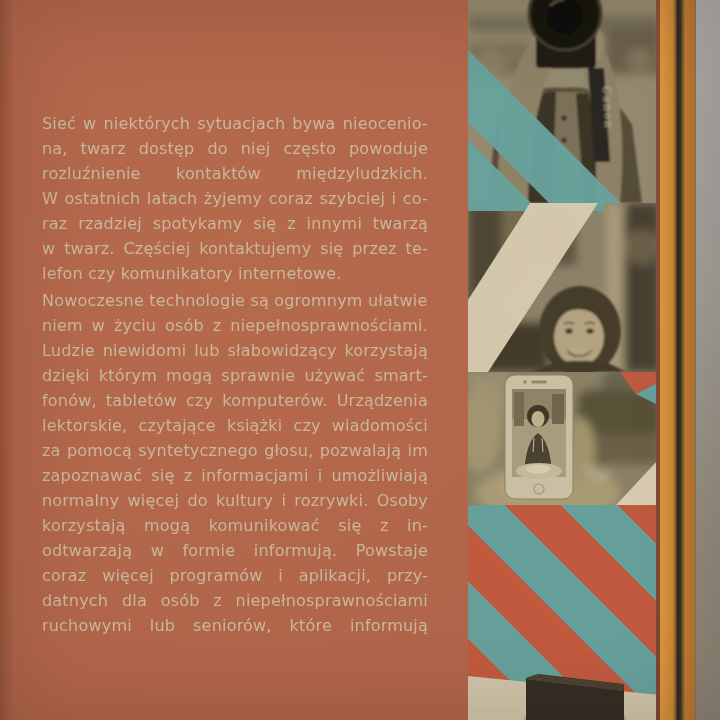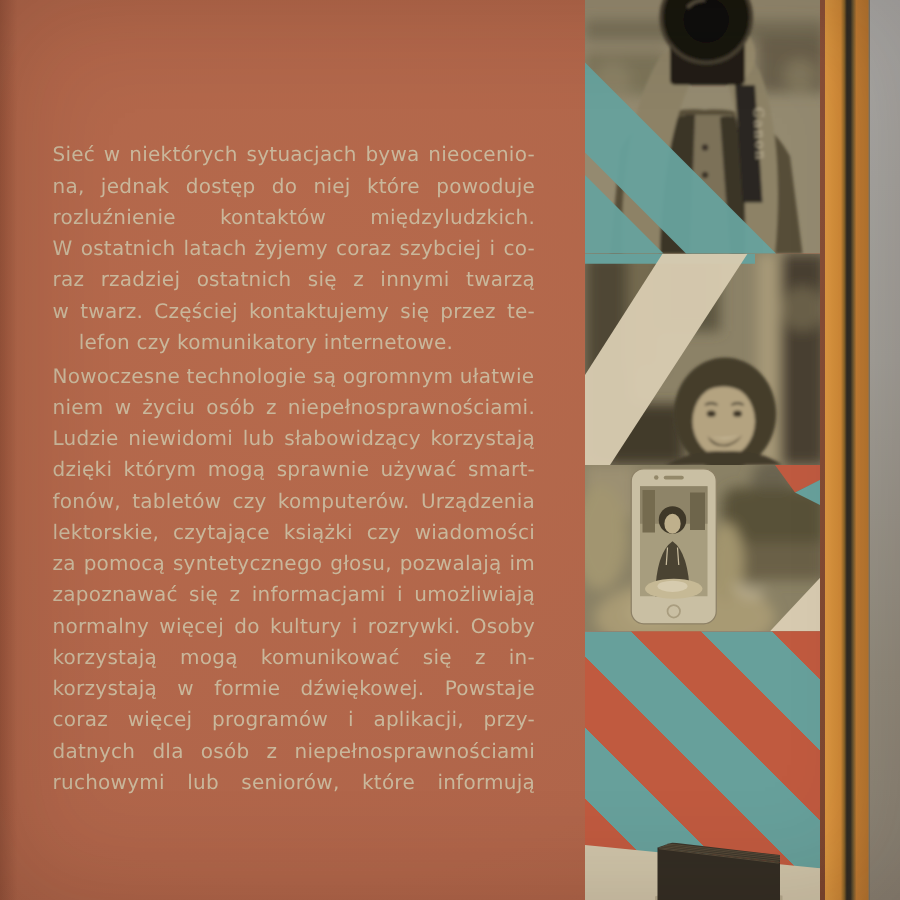--- a/index.html
+++ b/index.html
@@ -10,21 +10,21 @@
   
   .page{position:absolute;left:0;top:0;width:660px;height:720px;
         background:radial-gradient(130% 115% at 38% 38%, #b66a4c 0%, #b0654a 52%, #a25d42 100%);}
   .page-left-shade{position:absolute;left:0;top:0;width:14px;height:720px;
         background:linear-gradient(90deg, rgba(70,25,12,.22), rgba(70,25,12,0));}
   
   .textcol{position:absolute;left:42px;top:111px;width:386px;
         color:#c9b79b;font-size:16px;line-height:25px;letter-spacing:.2px;}
   .para{margin:0 0 2px 0;}
   .tl{height:25px;overflow:hidden;text-align:justify;text-align-last:justify;white-space:nowrap;}
-  .tl.noj{text-align-last:left;margin-left:21px;}
+  .tl.noj{text-align-last:left;}
   
   .collage{position:absolute;left:468px;top:0;width:192px;height:720px;}
   .seg{position:absolute;left:0;width:192px;display:block;}
   .floor{position:absolute;left:0;top:660px;width:192px;height:60px;background:#cfc4a9;}
   .stripesD{position:absolute;left:0;top:505px;width:192px;height:190px;
         background:repeating-linear-gradient(45deg,#c05a3f 0 40px,#67a09b 40px 80px);
         clip-path:polygon(0 0,100% 0,100% 100%,0 90%);}
   .stack{position:absolute;left:56px;top:674px;width:102px;height:46px;}
   
   .cover-line{position:absolute;left:656px;top:0;width:4px;height:720px;
@@ -39,39 +39,39 @@
 <body>
 
 <div class="scene">
 
   <div class="page">
     <div class="page-left-shade"></div>
 
     <div class="textcol">
       <div class="para">
         <div class="tl">Sieć w niektórych sytuacjach bywa nieocenio-</div>
-        <div class="tl">na, jednak dostęp do niej które powoduje</div>
+        <div class="tl">na, twarz dostęp do niej często powoduje</div>
         <div class="tl">rozluźnienie kontaktów międzyludzkich.</div>
         <div class="tl">W ostatnich latach żyjemy coraz szybciej i co-</div>
-        <div class="tl">raz rzadziej ostatnich się z innymi twarzą</div>
+        <div class="tl">raz rzadziej spotykamy się z innymi twarzą</div>
         <div class="tl">w twarz. Częściej kontaktujemy się przez te-</div>
         <div class="tl noj">lefon czy komunikatory internetowe.</div>
       </div>
       <div class="para">
         <div class="tl">Nowoczesne technologie są ogromnym ułatwie-</div>
         <div class="tl">niem w życiu osób z niepełnosprawnościami.</div>
         <div class="tl">Ludzie niewidomi lub słabowidzący korzystają</div>
         <div class="tl">dzięki którym mogą sprawnie używać smart-</div>
         <div class="tl">fonów, tabletów czy komputerów. Urządzenia</div>
         <div class="tl">lektorskie, czytające książki czy wiadomości</div>
         <div class="tl">za pomocą syntetycznego głosu, pozwalają im</div>
         <div class="tl">zapoznawać się z informacjami i umożliwiają</div>
         <div class="tl">normalny więcej do kultury i rozrywki. Osoby</div>
         <div class="tl">korzystają mogą komunikować się z in-</div>
-        <div class="tl">korzystają w formie dźwiękowej. Powstaje</div>
+        <div class="tl">odtwarzają w formie informują. Powstaje</div>
         <div class="tl">coraz więcej programów i aplikacji, przy-</div>
         <div class="tl">datnych dla osób z niepełnosprawnościami</div>
         <div class="tl">ruchowymi lub seniorów, które informują</div>
       </div>
     </div>
 
     <div class="collage">
 
       <div class="floor"></div>
 

